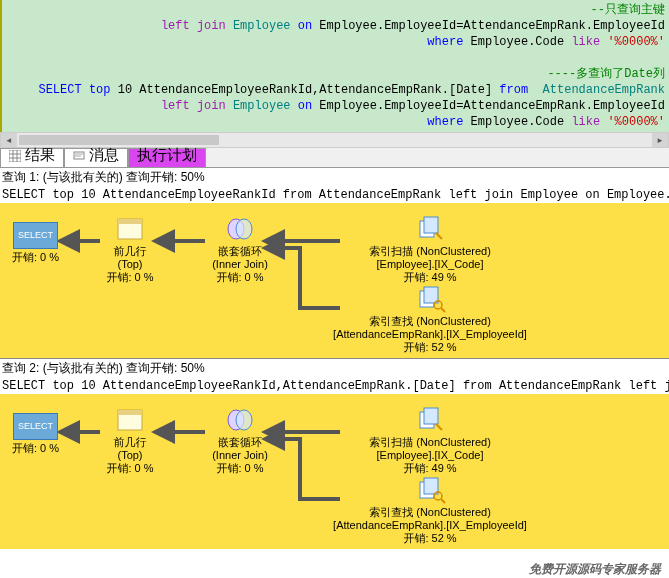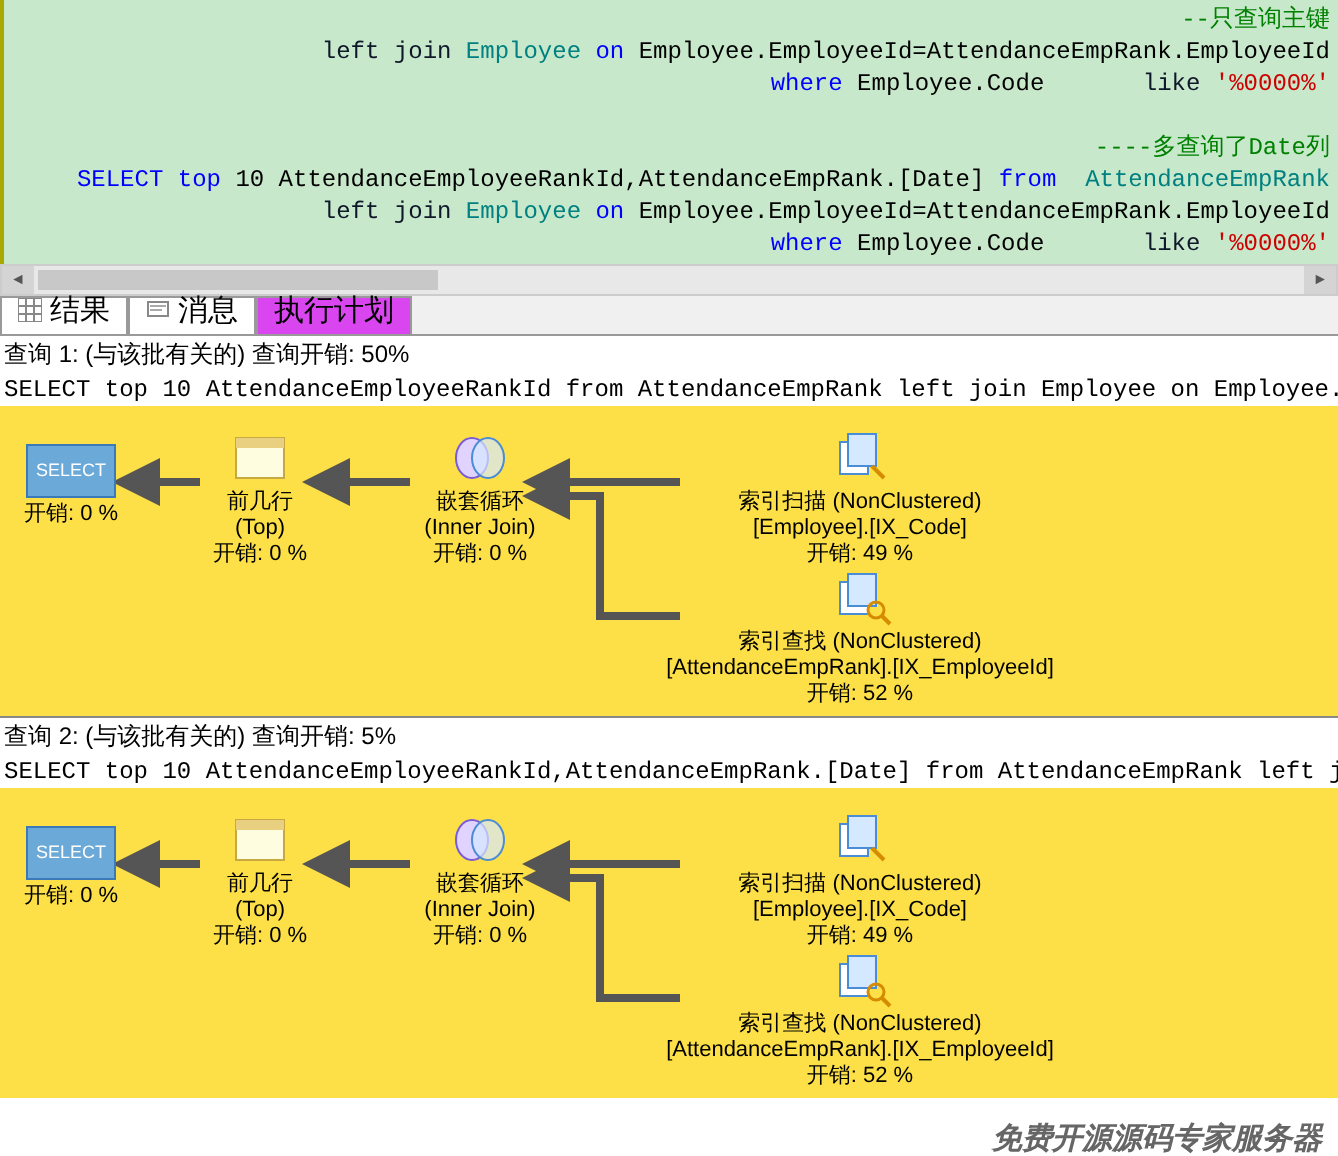--- a/index.html
+++ b/index.html
@@ -2,21 +2,21 @@
 <html><head>
 <meta charset="utf-8">
 <style>
   * { box-sizing: border-box; margin: 0; padding: 0; }
   body { font-family: "Courier New", monospace; font-size: 12px; background: #fff; width: 669px; height: 578px; overflow: hidden; position: relative; }
   
   .editor { background: #c7e8ca; padding: 2px 4px; border-left: 2px solid #a8a800; line-height: 16px; text-align: right; }
   .comment { color: #008000; }
   .keyword { color: #0000ff; }
   .identifier { color: #008080; }
-  .gray { color: #0f172a; margin-left: 42px; }
+  .gray { color: #a21caf; }
   .string { color: #cc0000; }
   .black { color: #000; }
   
   .scrollbar-h { height: 16px; background: #e8e8e8; border: 1px solid #ccc; display: flex; align-items: center; }
   .sb-arrow { width: 16px; height: 14px; background: #d4d4d4; display: flex; align-items: center; justify-content: center; font-size: 8px; color: #555; }
   .sb-track { flex: 1; height: 10px; }
   .sb-thumb { width: 200px; height: 10px; background: #c8c8c8; margin-left: 2px; }
   
   .tabs { display: flex; background: #f0f0f0; border-bottom: 1px solid #999; height: 20px; }
   .tab { padding: 2px 8px; border: 1px solid #999; border-bottom: none; background: #fff; display: flex; align-items: flex-end; gap: 4px; font-family: "Microsoft YaHei","SimSun",sans-serif; font-size: 15px; }
@@ -26,21 +26,21 @@
   .plan-area { background: #fde047; overflow: hidden; }
   .plan-header { font-family: "SimSun",sans-serif; font-size: 12px; padding: 1px 2px; background: #fff; }
   .plan-sql { font-family: "Courier New",monospace; font-size: 12px; padding: 1px 2px; background: #fff; white-space: nowrap; overflow: hidden; }
   .plan-canvas { position: relative; height: 155px; }
   
   .node { position: absolute; text-align: center; font-family: "SimSun",sans-serif; font-size: 11px; line-height: 13px; }
   .node .icon { width: 32px; height: 28px; margin: 0 auto 2px; display: flex; align-items: center; justify-content: center; }
   .sel-box { background: #6aa9d8; color: #fff; font-size: 9px; padding: 6px 4px; border: 1px solid #3a7ab8; }
   
   .watermark { position: absolute; right: 8px; bottom: 4px; color: #e20000; font-family: Arial,sans-serif; font-weight: bold; font-size: 28px; font-style: italic; text-shadow: 1px 1px 0 #fff; }
-  .watermark small { display: block; font-size: 15px; color: #666; text-align: right; line-height: 9px; font-style: italic; }
+  .watermark small { display: block; font-size: 12px; color: #666; text-align: right; line-height: 9px; font-style: italic; }
 </style>
 </head>
 <body>
 
 <div class="editor">
   <div><span class="comment">--只查询主键</span></div>
   <div>
     <span class="gray">left join</span>
     <span class="identifier">Employee</span>
     <span class="keyword">on</span>
@@ -169,21 +169,21 @@
           </svg>
         </div>
       <div>索引查找 (NonClustered)</div>
       <div>[AttendanceEmpRank].[IX_EmployeeId]</div>
       <div>开销: 52 %</div>
     </div>
   </div>
 </div>
 
 <div class="plan-area" style="border-top:1px solid #888">
-  <div class="plan-header">查询 2: (与该批有关的) 查询开销: 5%</div>
+  <div class="plan-header">查询 2: (与该批有关的) 查询开销: 50%</div>
   <div class="plan-sql">SELECT top 10 AttendanceEmployeeRankId,AttendanceEmpRank.[Date] from AttendanceEmpRank left jo</div>
   <div class="plan-canvas">
     <svg style="position:absolute;left:0;top:0;width:100%;height:100%;">
       <line x1="60" y1="38" x2="100" y2="38" stroke="#555" stroke-width="4" marker-start="url(#ah)"></line>
       <line x1="155" y1="38" x2="205" y2="38" stroke="#555" stroke-width="4" marker-start="url(#ah)"></line>
       <line x1="265" y1="38" x2="340" y2="38" stroke="#555" stroke-width="4" marker-start="url(#ah)"></line>
       <path d="M265,45 L300,45 L300,105 L340,105" stroke="#555" stroke-width="4" fill="none" marker-start="url(#ah)"></path>
     </svg>
     <div class="node" style="left:12px;top:18px">
       <div class="icon">

